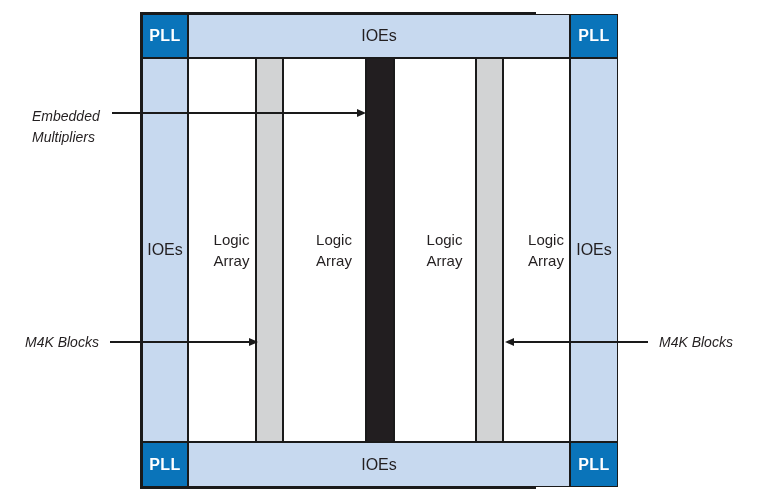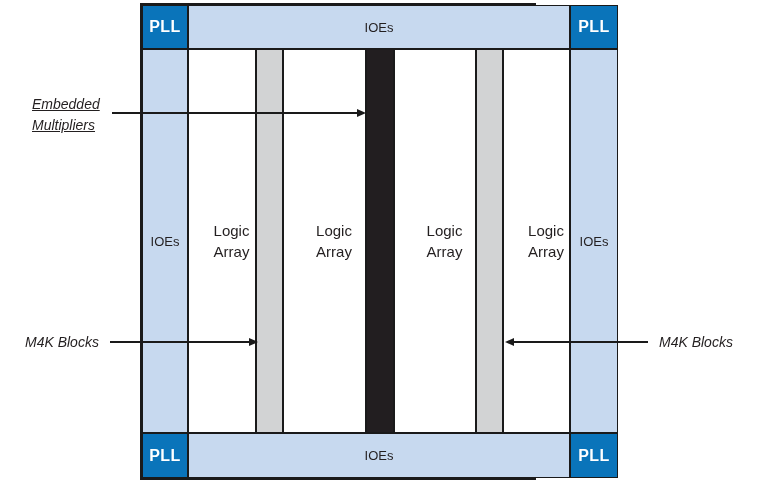--- a/index.html
+++ b/index.html
@@ -13,21 +13,21 @@
   html,body{margin:0;padding:0;background:#ffffff;}
   .canvas{
     position:relative;
     width:776px;height:499px;
     background:#ffffff;
     font-family:"Liberation Sans", sans-serif;
     color:var(--label);
     overflow:hidden;
   }
   .diagram{
-    position:absolute;left:140px;top:3px;
+    position:absolute;left:140px;top:12px;
     width:396px;height:477px;
     box-sizing:border-box;
     border:2px solid var(--border);
     background:#ffffff;
     display:grid;
     grid-template-columns:46px 68px 27px 83px 28px 82px 27px 67px 48px;
     grid-template-rows:44px 1fr 45px;
   }
   .cell{
     box-sizing:border-box;
@@ -38,21 +38,21 @@
   }
   .c-pll{
     background:var(--pll-blue);
     color:#ffffff;
     font-weight:bold;
     font-size:16px;
     letter-spacing:0.5px;
   }
   .c-ioe{
     background:var(--ioe-blue);
-    font-size:13px;
+    font-size:16px;
   }
   .c-la{
     background:#ffffff;
     font-size:15px;
     text-align:center;
     line-height:21px;
     white-space:pre-line;
     padding-left:19px;
   }
   .c-m4k{background:var(--m4k-gray);}
@@ -103,21 +103,21 @@
     <div class="cell c-m4k"></div>
     <div class="cell c-la">Logic
 Array</div>
     <div class="cell c-ioe">IOEs</div>
 
     <div class="cell c-pll">PLL</div>
     <div class="cell c-ioe span7">IOEs</div>
     <div class="cell c-pll">PLL</div>
   </div>
 
-  <div class="callout" style="left:32px;top:94px;text-decoration:underline;">Embedded
+  <div class="callout" style="left:32px;top:106px;">Embedded
 Multipliers</div>
   <div class="arrow-line" style="left:112px;top:112px;width:246px;"></div>
   <div class="ah ah-right" style="left:357px;top:108.5px;"></div>
 
   <div class="callout" style="left:25px;top:332px;">M4K Blocks</div>
   <div class="arrow-line" style="left:110px;top:341px;width:140px;"></div>
   <div class="ah ah-right" style="left:249px;top:337.5px;"></div>
 
   <div class="callout" style="left:659px;top:332px;">M4K Blocks</div>
   <div class="arrow-line" style="left:514px;top:341px;width:134px;"></div>

